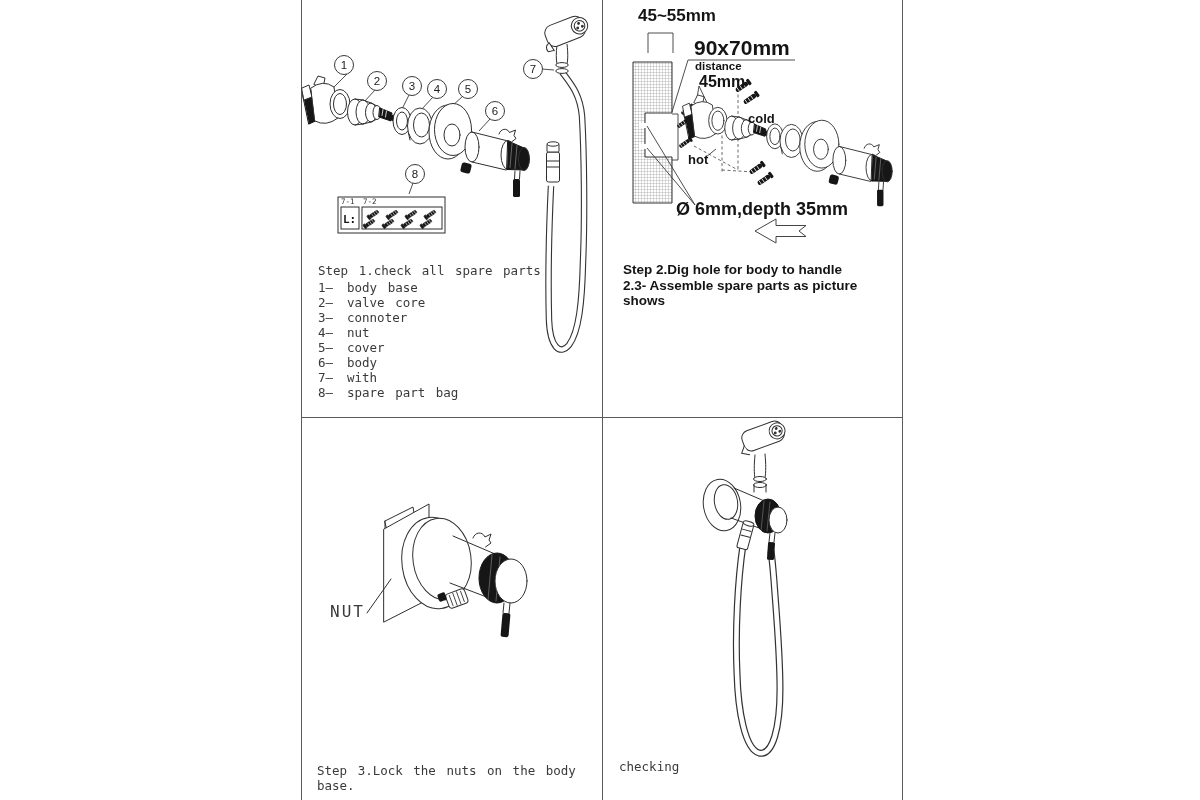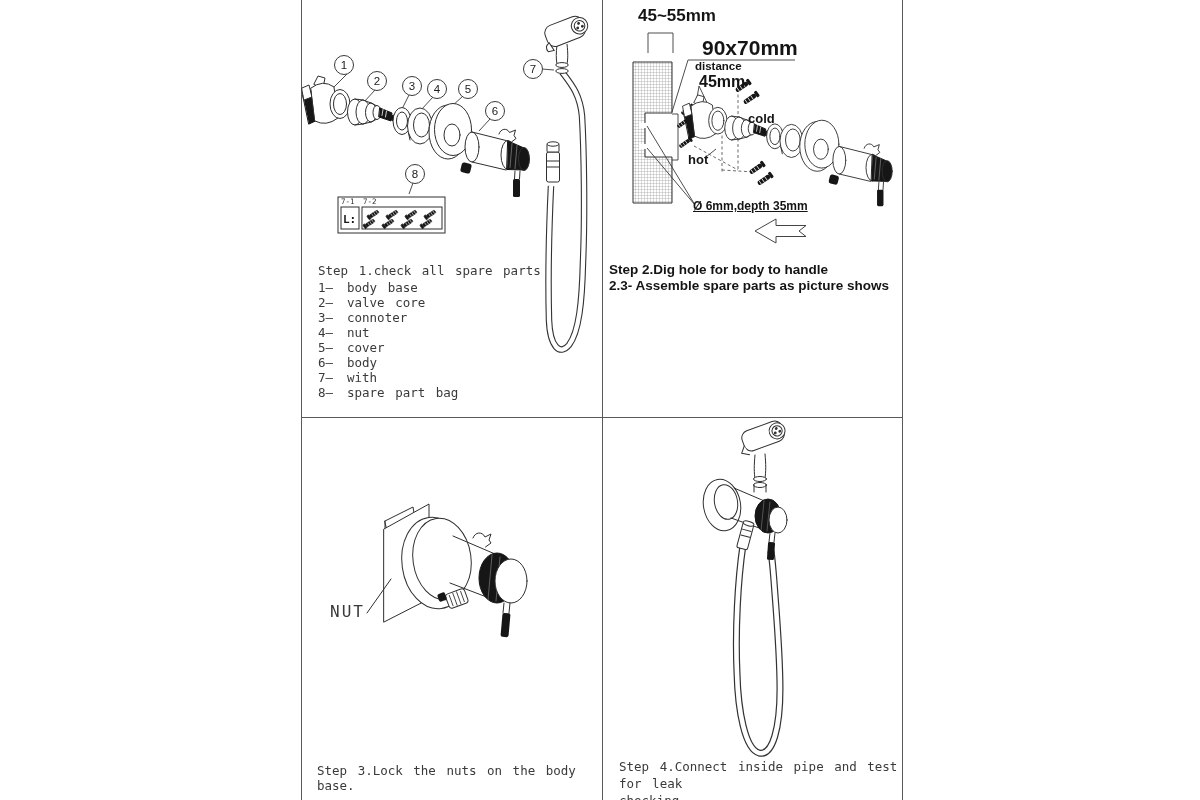--- a/index.html
+++ b/index.html
@@ -16,27 +16,27 @@
   
   .step1-block { position:absolute; left:17px; top:263px; font-size:12.5px; line-height:15px; }
   .step1-block .title { margin-bottom:2px; word-spacing:3px; }
   .step1-block .row { display:flex; }
   .step1-block .num { width:29px; }
   .step1-block .nm  { word-spacing:3px; }
 
   
   .sans600 { font-weight:600; color:#141414; }
   .dim-depth { position:absolute; left:36px; top:6px;  font-size:17px; }
-  .dim-hole  { position:absolute; left:100px; top:36px; font-size:21px; }
+  .dim-hole  { position:absolute; left:92px; top:36px; font-size:21px; }
   .lbl-distance { position:absolute; left:93px; top:60px; font-size:11.5px; }
   .lbl-45mm     { position:absolute; left:97px; top:73px; font-size:16px; }
   .lbl-cold { position:absolute; left:146px; top:111px; font-size:13px; }
   .lbl-hot  { position:absolute; left:86px;  top:152px; font-size:13px; }
-  .lbl-drill { position:absolute; left:91px; top:199px; font-size:12px;text-decoration:underline; }
-  .step2-block { position:absolute; left:7px; top:262px; font-size:13.5px; line-height:15.5px; }
+  .lbl-drill { position:absolute; left:74px; top:199px; font-size:18px; }
+  .step2-block { position:absolute; left:21px; top:262px; font-size:13.5px; line-height:15.5px; }
 
   
   .nut-label { position:absolute; left:29px; top:185px; font-size:16px; letter-spacing:2px; }
   .cap3 { position:absolute; left:16px; top:346px; font-size:12.5px; word-spacing:3px; }
   .cap4 { position:absolute; left:17px; top:341px; font-size:12.5px; line-height:17px; word-spacing:3px; }
 </style>
 </head>
 <body>
 
 <div class="stage">
@@ -345,18 +345,17 @@
 
         <ellipse cx="166" cy="99" rx="13" ry="17" fill="#161616" stroke="#161616"></ellipse>
         <path d="M162,84 l-3,30 M168,85 l-3,29" stroke="#fff" stroke-width="0.6" opacity="0.45" fill="none"></path>
         <ellipse cx="176" cy="103" rx="9" ry="13" fill="#fff"></ellipse>
 
         <path d="M168,116 L167,125 M173,116 L172,125" fill="none"></path>
         <rect x="165.5" y="125" width="7" height="18" rx="1.5" fill="#161616" stroke="none" transform="rotate(4 169 134)"></rect>
       </g>
     </svg>
     <div class="cap4 cad">
-      <div>Step 4.Connect inside pipe and test for leak</div>
       <div>checking</div>
     </div>
   </div>
 
 </div>
 
 </body></html>

